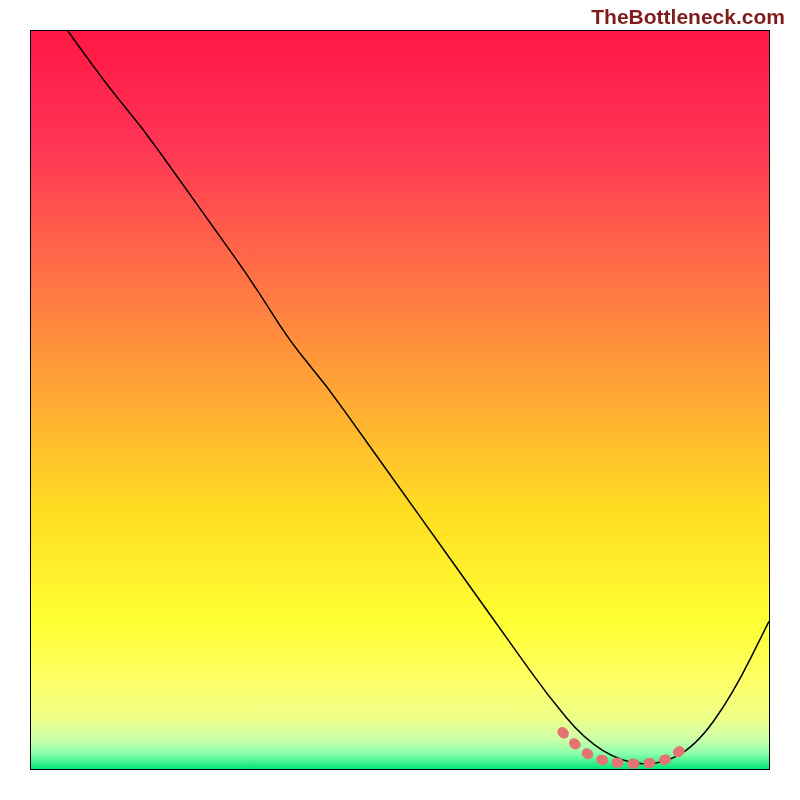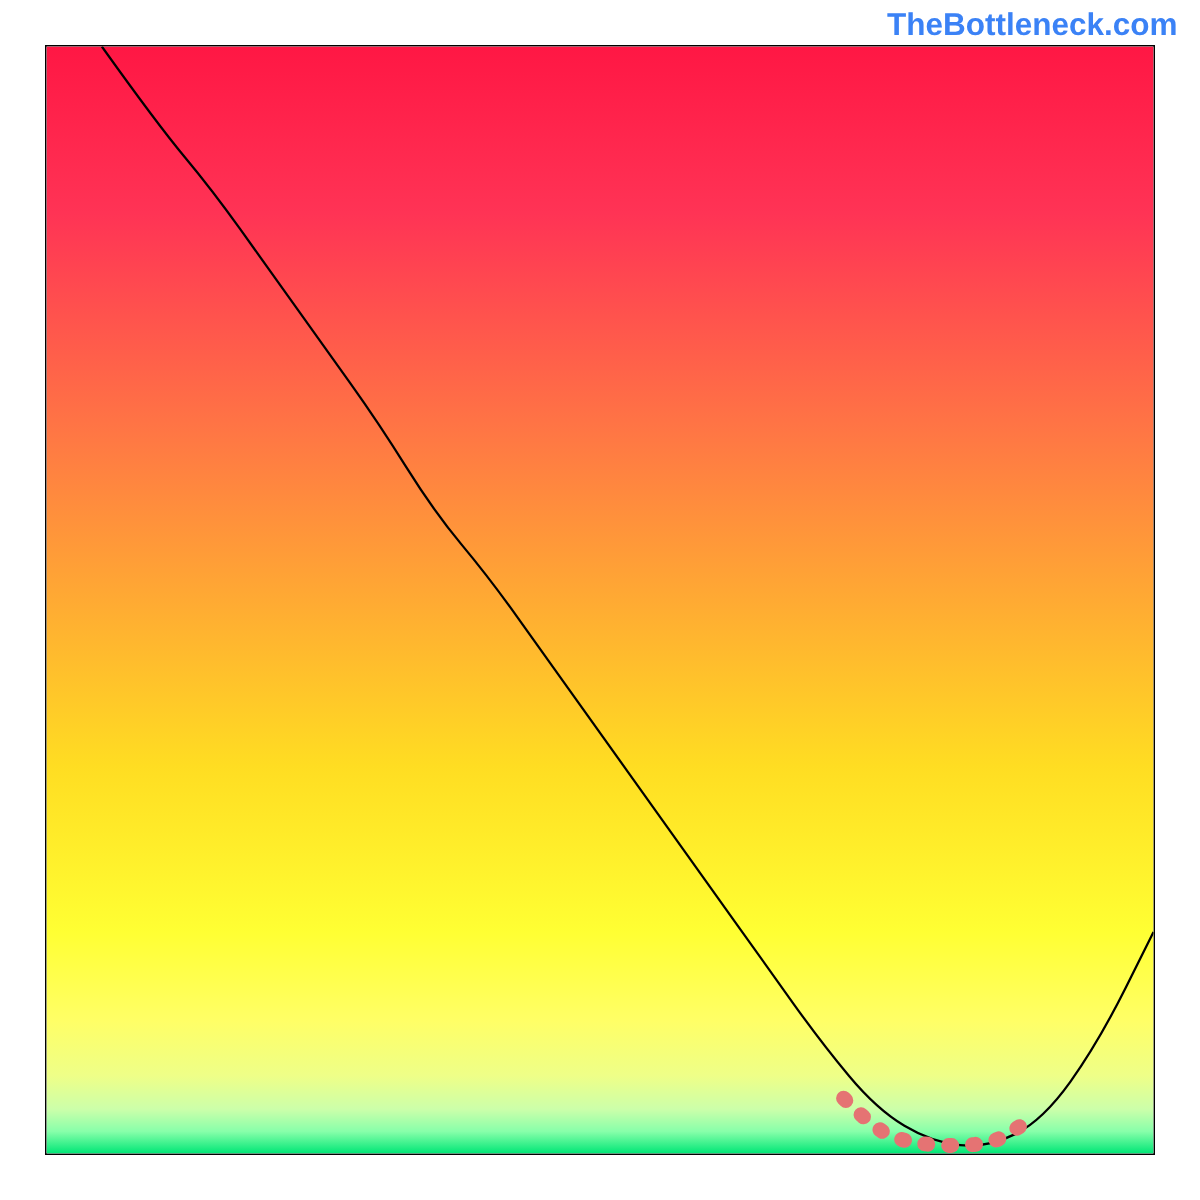--- a/index.html
+++ b/index.html
@@ -13,21 +13,21 @@
       background: #ffffff;
       font-family: Arial, sans-serif;
       position: relative;
     }
     .watermark {
       position: absolute;
       top: 5px;
       right: 15px;
       font-size: 21px;
       font-weight: bold;
-      color: #3b82f6;
+      color: #7f1d1d;
       z-index: 10;
     }
     .chart-container {
       position: absolute;
       top: 30px;
       left: 30px;
       width: 740px;
       height: 740px;
       border: 1.5px solid #000;
     }

